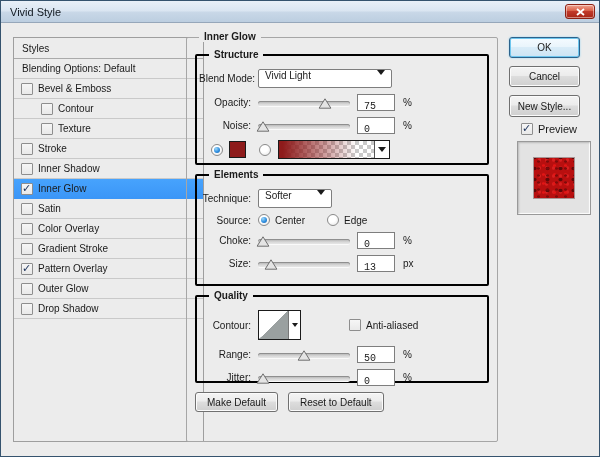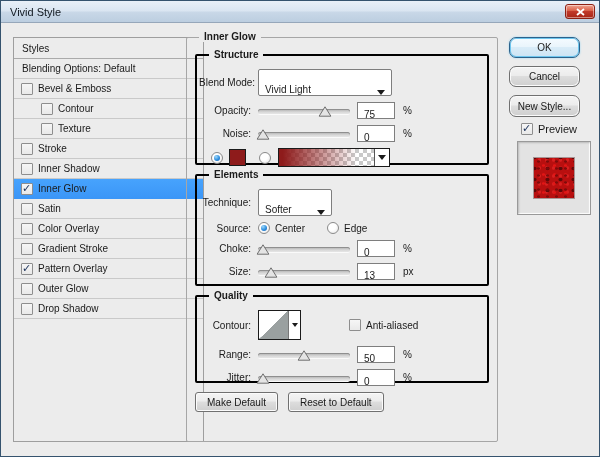--- a/index.html
+++ b/index.html
@@ -44,28 +44,28 @@
     border-radius:50%; background:radial-gradient(circle at 35% 30%, #9fd8f8, #2f8fe0 55%, #155ea8); }
 
   .btn { display:flex; align-items:center; justify-content:center; height:21px;
     border:1px solid #707070; border-radius:3px; font-size:10px; color:#1a1a1a;
     background:linear-gradient(#f4f4f4 0%, #ececec 45%, #dddddd 50%, #cfcfcf 100%);
     box-shadow: inset 0 0 0 1px #fbfbfb; cursor:default; }
   .btn.default { border-color:#2c628b;
     box-shadow: inset 0 0 0 1px #6ec6ee, 0 0 2px #8ed2f2;
     background:linear-gradient(#f5fbff 0%, #eaf5fc 45%, #d9ecf8 50%, #cce4f4 100%); }
 
-  .combo { height:27px; background:#fff; border:1px solid #7e7e7e; border-radius:2px;
-    display:flex; align-items:flex-end; padding:0 6px; position:relative; }
+  .combo { height:19px; background:#fff; border:1px solid #7e7e7e; border-radius:2px;
+    display:flex; align-items:flex-start; padding:0 6px; position:relative; }
   .combo .val { flex:1; white-space:nowrap; }
   .arrow-down { width:0; height:0; border-left:4px solid transparent; border-right:4px solid transparent;
     border-top:5px solid #1b1b1b; flex:none; }
 
   .numbox { width:38px; height:17px; border:1px solid #7e7e7e; background:#fff;
-    font-family:Liberation Sans, sans-serif; font-size:10px; color:#1a1a1a; padding:8px 0 0 6px; }
+    font-family:Liberation Mono, monospace; font-size:10px; color:#1a1a1a; padding:8px 0 0 6px; }
 
   .slider { position:relative; width:92px; height:14px; flex:none; }
   .slider .track { position:absolute; left:0; right:0; top:5px; height:5px; border-radius:3px;
     background:linear-gradient(#ababab,#d8d8d8 60%,#e6e6e6);
     box-shadow: inset 0 1px 0 #8f8f8f, 0 1px 0 #fafafa; }
   .slider .thumb { position:absolute; top:2px; left:0; transform:translateX(-50%); }
 
   
   .panel { position:absolute; left:185px; top:14px; width:312px; bottom:14px;
     border:1px solid #a6a6a6; border-radius:2px; padding:16px 8px 0 8px; }
@@ -102,21 +102,21 @@
     align-items:center; justify-content:center; background:#fff; }
   .contour-arrow .arrow-down { border-left-width:3px; border-right-width:3px; border-top-width:4px; }
   .aa-check { margin-left:48px; display:flex; align-items:center; }
   .aa-check .radio-lbl { margin-left:5px; }
 
   .defaults-row { display:flex; justify-content:flex-start; gap:10px; margin-top:9px; }
   .defaults-row .btn { height:20px; padding:0 11px; }
 
   
   .rightcol { position:absolute; left:508px; top:14px; width:80px; }
-  .rightcol .btn { width:71px; margin-bottom:8px;border-radius:7px; }
+  .rightcol .btn { width:71px; margin-bottom:8px; }
   .rightcol .btn.newstyle { height:22px; margin-bottom:6px; }
   .preview-row { display:flex; align-items:center; justify-content:center; margin:2px 0 6px 0; }
   .preview-row .radio-lbl { margin-left:5px; font-size:11px; }
   .preview-box { margin-left:8px; width:74px; height:74px; background:#e3e3e3;
     border:1px solid #999; box-shadow: inset 1px 1px 2px rgba(0,0,0,.18), inset -1px -1px 1px #fff;
     display:flex; align-items:center; justify-content:center; }
   .preview-swatch { width:40px; height:40px; background-color:#b80f0f;
     background-image:
       radial-gradient(#7d0b0b 1px, transparent 2px),
       radial-gradient(#e31515 1px, transparent 2px),

